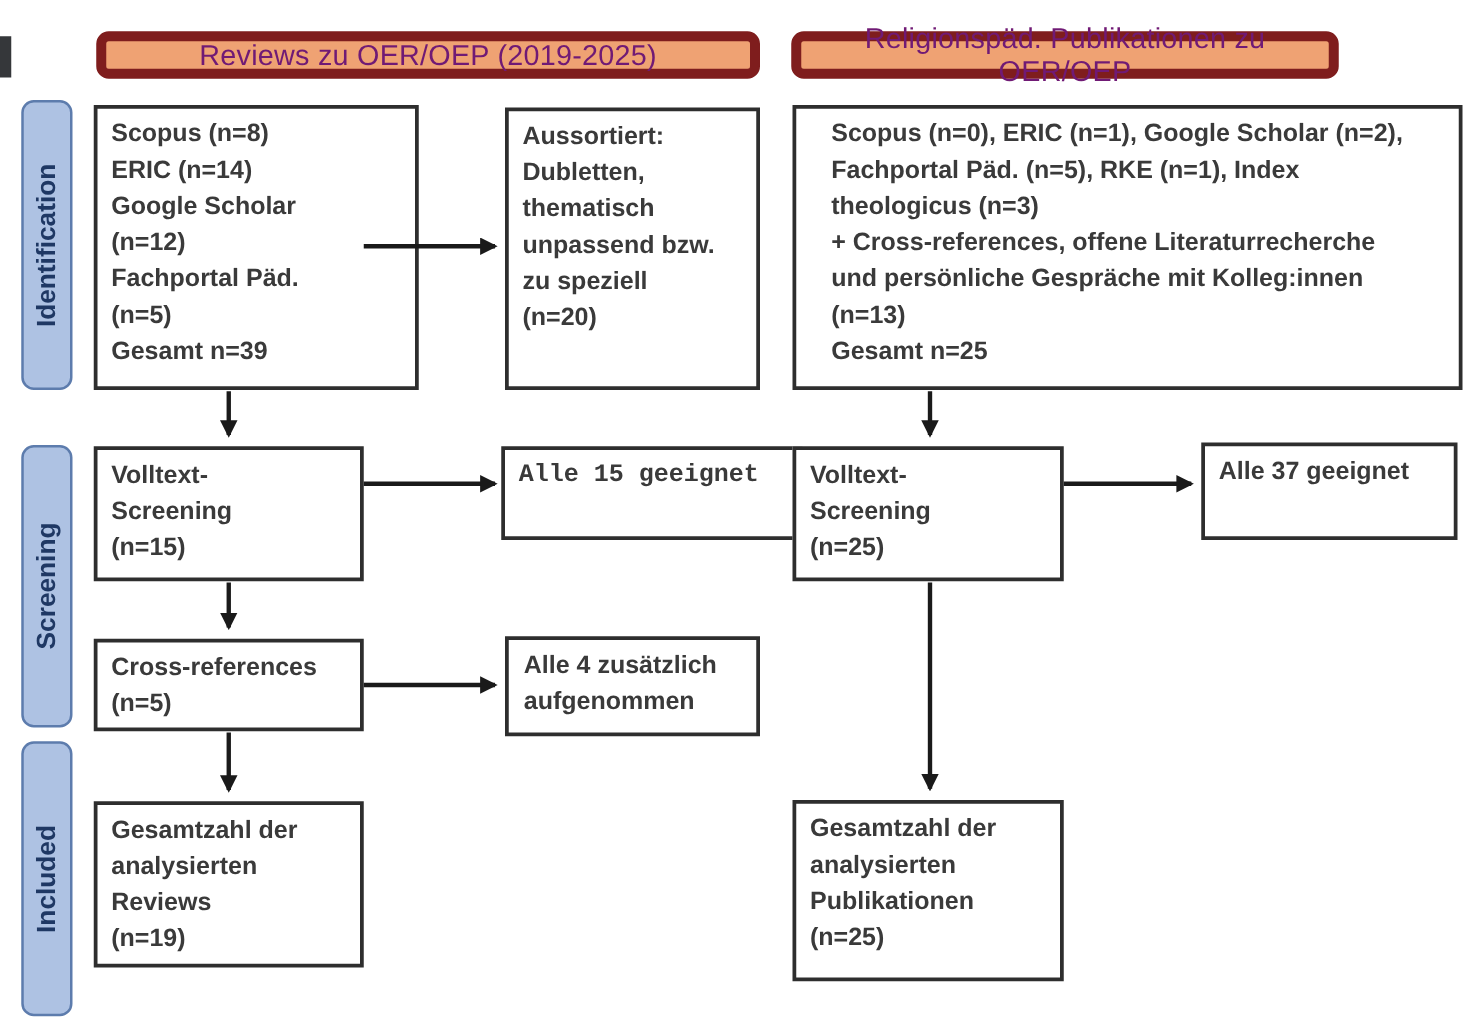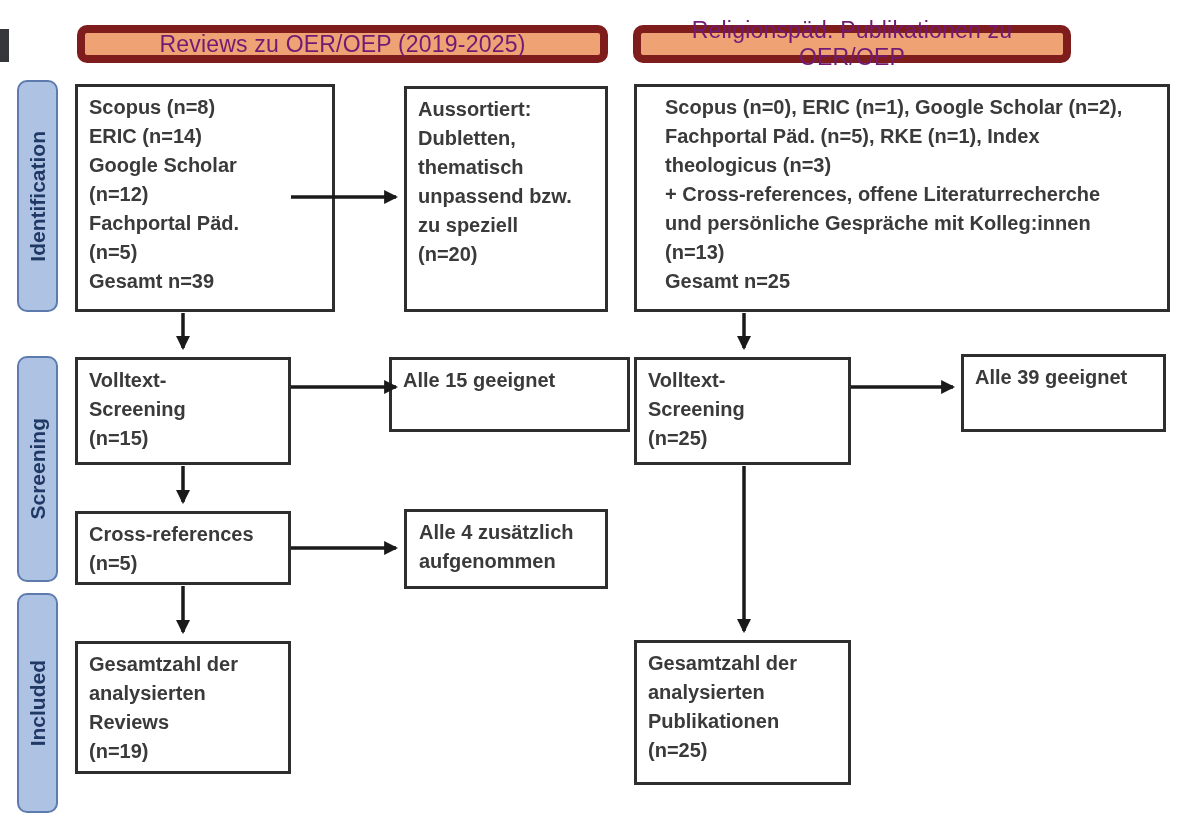--- a/index.html
+++ b/index.html
@@ -64,21 +64,21 @@
     font-weight: 700;
     font-size: 20px;
     line-height: 1.45;
     padding: 6px 11px;
     white-space: pre-line;
     box-sizing: border-box;
   }
   #box-l-sources         { left: 75px;  top: 84px;  width: 260px; height: 228px; }
   #box-l-excluded        { left: 404px; top: 86px;  width: 204px; height: 226px; }
   #box-l-fulltext        { left: 75px;  top: 357px; width: 216px; height: 108px; }
-  #box-l-fulltext-result { left: 389px; top: 357px; width: 241px; height: 75px; }
+  #box-l-fulltext-result { left: 401px; top: 357px; width: 241px; height: 75px; font-family: Liberation Mono, monospace; }
   #box-l-crossref        { left: 75px;  top: 511px; width: 216px; height: 74px; }
   #box-l-crossref-result { left: 404px; top: 509px; width: 204px; height: 80px; padding-left: 12px; }
   #box-l-included        { left: 75px;  top: 641px; width: 216px; height: 133px; }
 
   #box-r-sources         { left: 634px; top: 84px;  width: 536px; height: 228px; padding-left: 28px; }
   #box-r-fulltext        { left: 634px; top: 357px; width: 217px; height: 108px; }
   #box-r-fulltext-result { left: 961px; top: 354px; width: 205px; height: 78px; }
   #box-r-included        { left: 634px; top: 640px; width: 217px; height: 145px; }
 
   
@@ -152,21 +152,21 @@
   <div class="box" id="box-r-sources">Scopus (n=0), ERIC (n=1), Google Scholar (n=2),
 Fachportal Päd. (n=5), RKE (n=1), Index
 theologicus (n=3)
 + Cross-references, offene Literaturrecherche
 und persönliche Gespräche mit Kolleg:innen
 (n=13)
 Gesamt n=25</div>
   <div class="box" id="box-r-fulltext">Volltext-
 Screening
 (n=25)</div>
-  <div class="box" id="box-r-fulltext-result">Alle 39 geeignet</div>
+  <div class="box" id="box-r-fulltext-result">Alle 37 geeignet</div>
   <div class="box" id="box-r-included">Gesamtzahl der
 analysierten
 Publikationen
 (n=25)</div>
 
   <svg class="arrows" viewBox="0 0 1182 820" xmlns="http://www.w3.org/2000/svg">
     <defs>
       <marker id="ah" markerUnits="userSpaceOnUse" markerWidth="14" markerHeight="14" viewBox="0 0 10 10" refX="8.5" refY="5" orient="auto">
         <path d="M0,0 L10,5 L0,10 Z" fill="#1a1a1a"></path>
       </marker>

